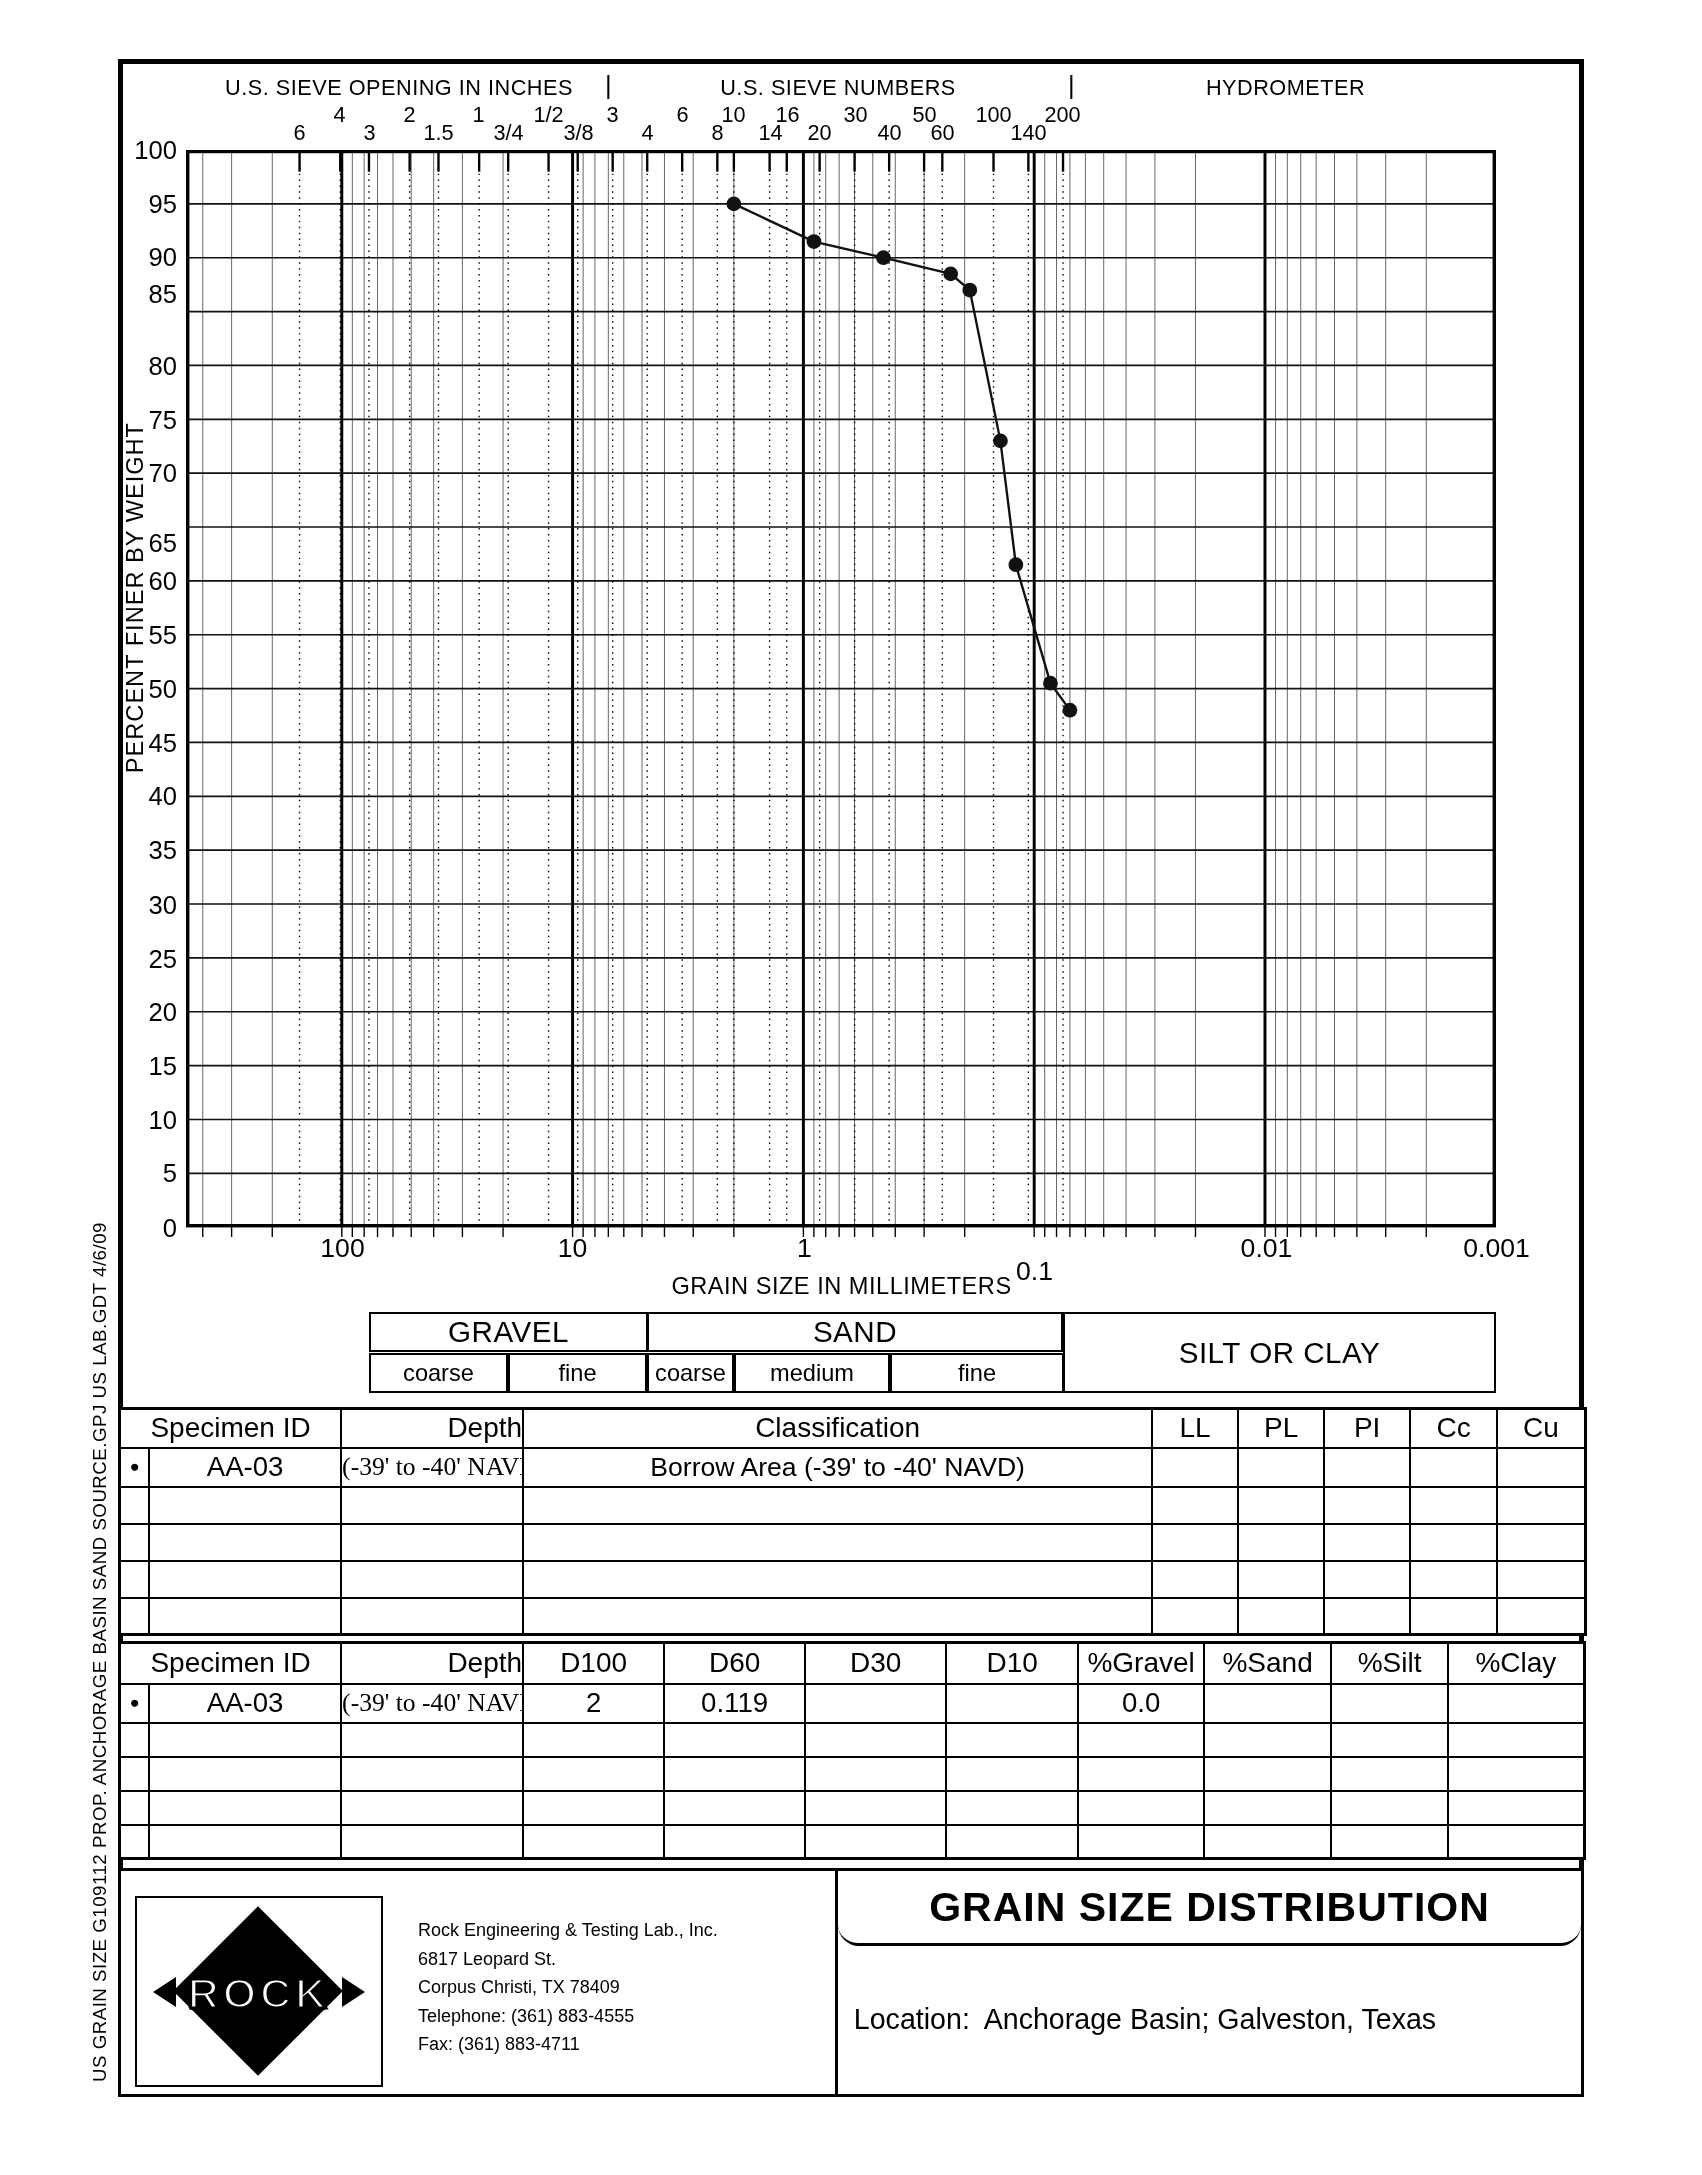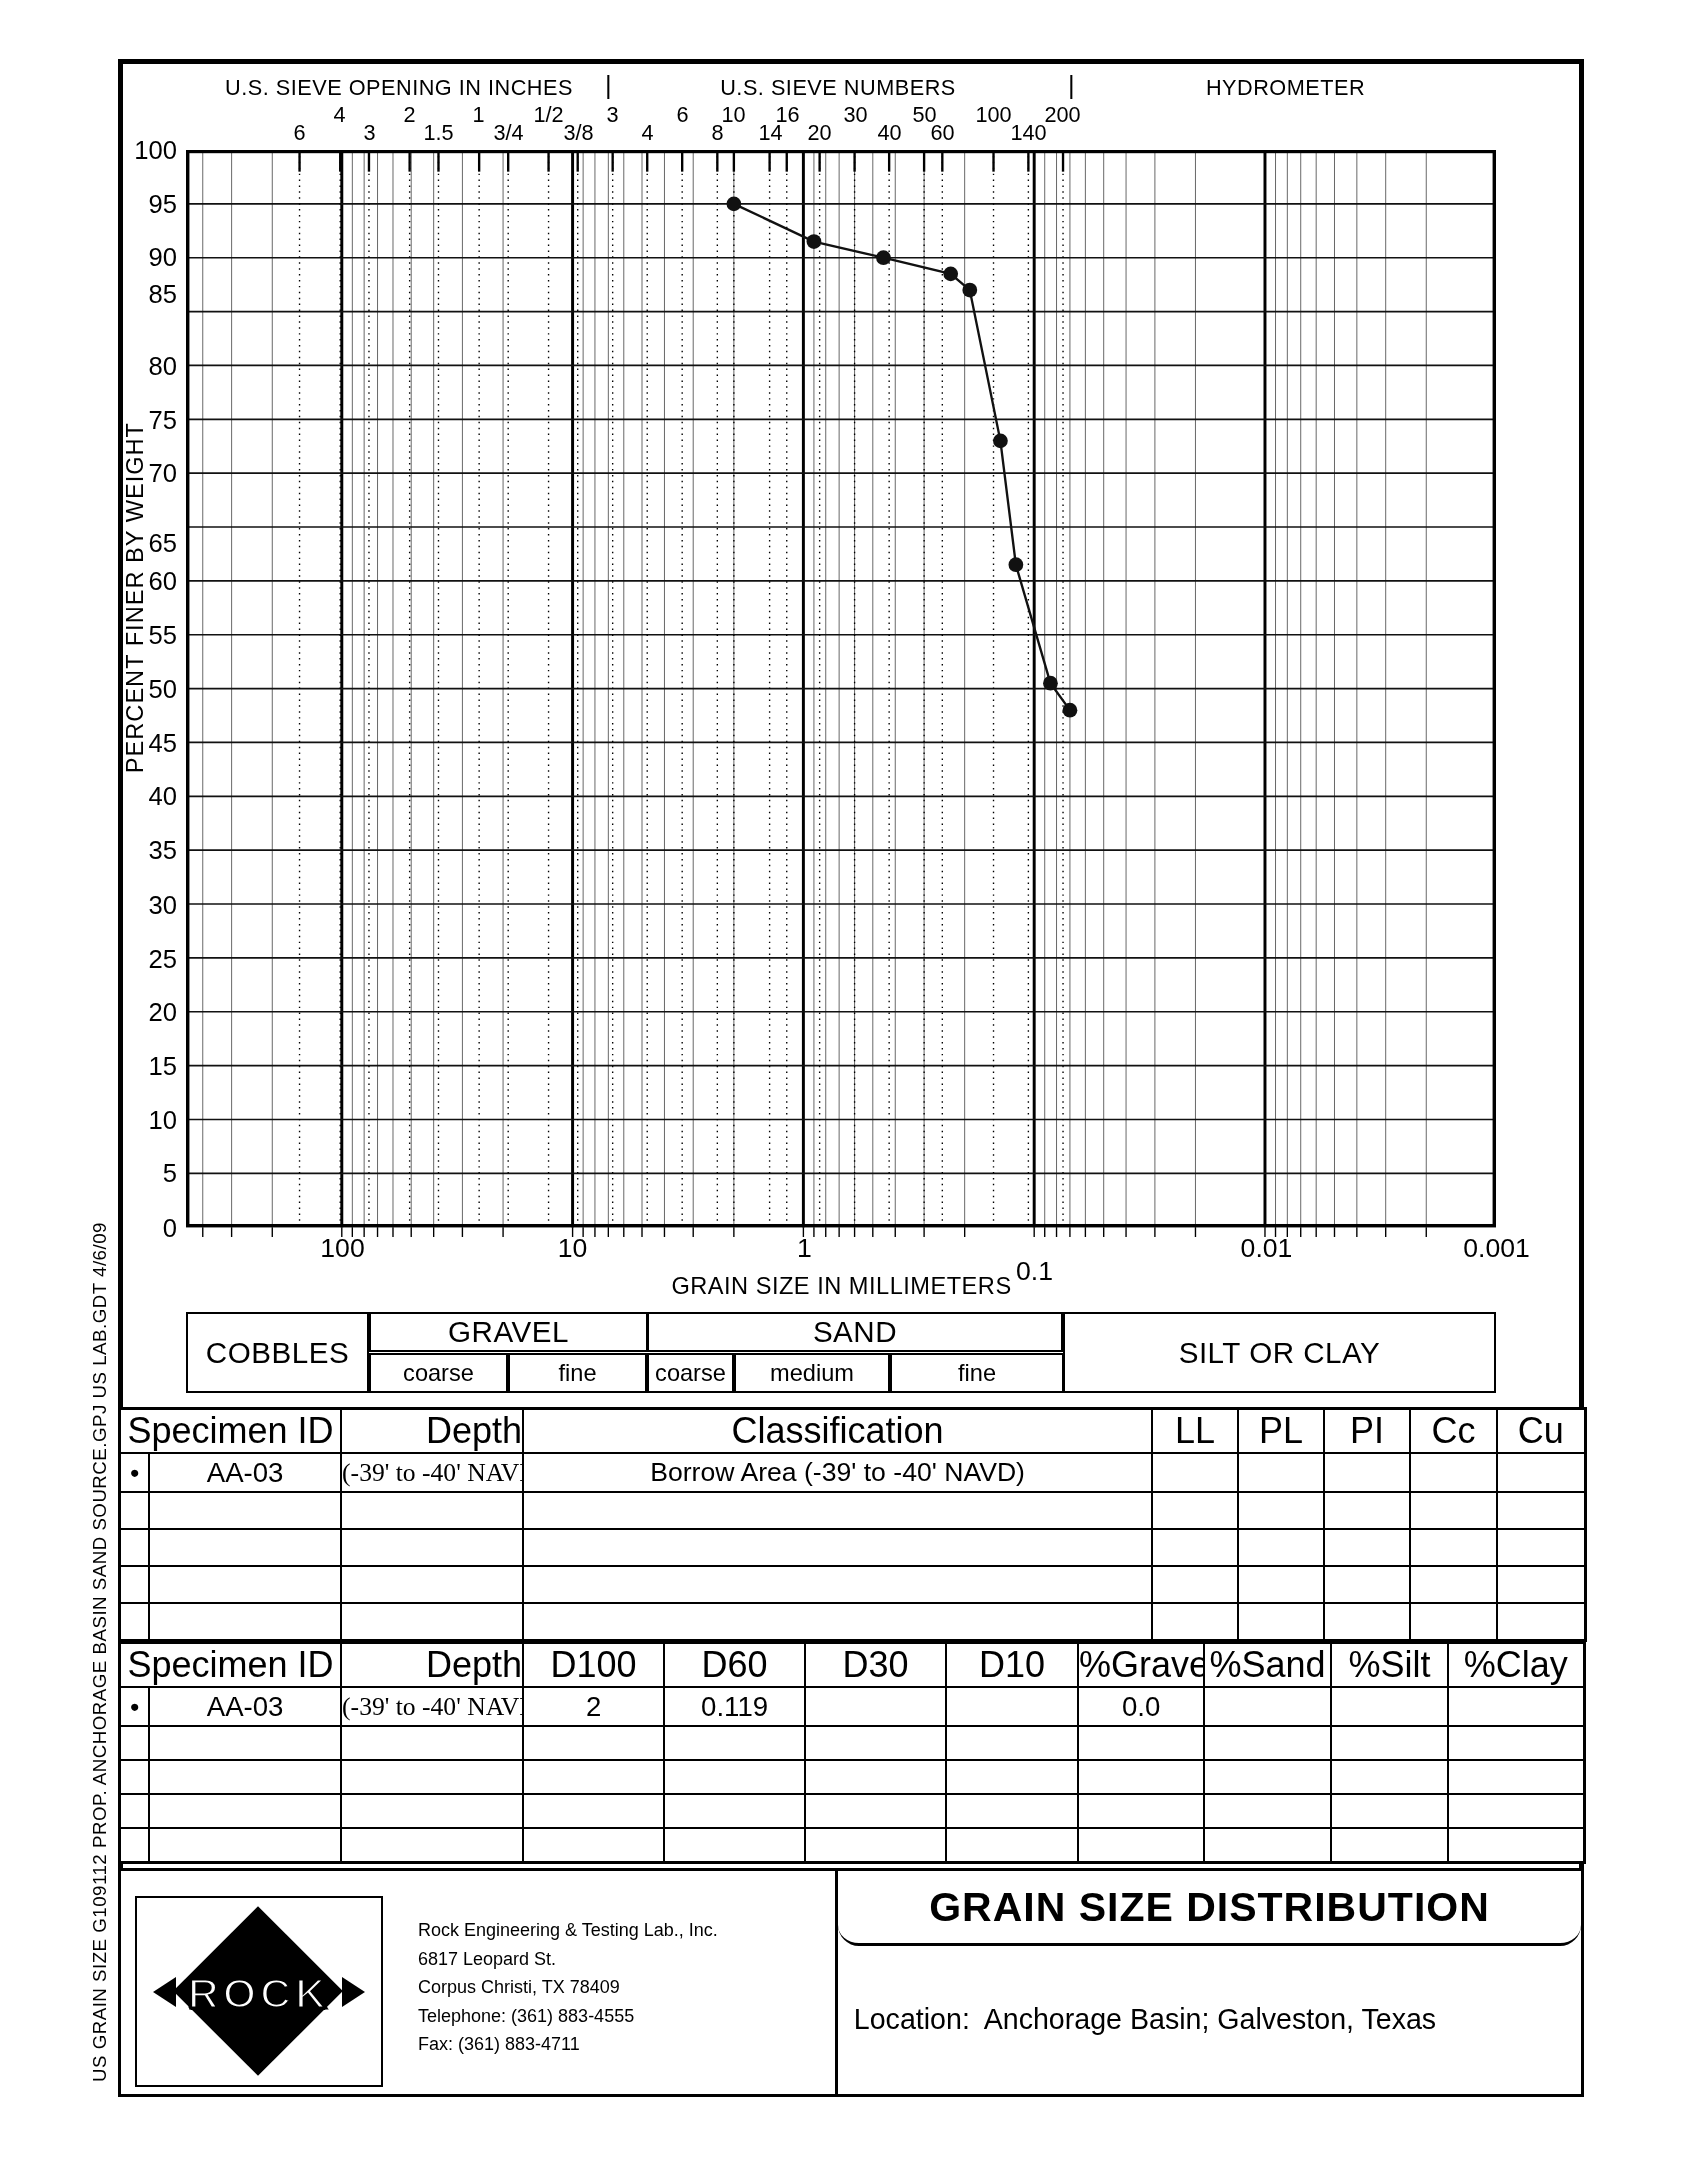--- a/index.html
+++ b/index.html
@@ -19,21 +19,21 @@
   #xaxis-title{position:absolute;left:546px;top:1273px;width:591px;text-align:center;
                font-size:23.6px;letter-spacing:0.5px;}
   .bandcell{position:absolute;border:2px solid #000;box-sizing:border-box;
             display:flex;align-items:center;justify-content:center;background:#fff;}
   .bandmain{font-size:29.6px;letter-spacing:0.5px;}
   .bandsub{font-size:23.6px;}
   table.dtable{position:absolute;border-collapse:collapse;table-layout:fixed;
                border:3px solid #000;background:#fff;}
   table.dtable td,table.dtable th{border:2px solid #000;padding:0;overflow:hidden;
                font-weight:normal;white-space:nowrap;}
-  th.h{font-size:36px;}
+  th.h{font-size:28px;}
   td.c-sym{text-align:center;font-size:16.7px;}
   td.c-spec{text-align:center;font-size:27.6px;font-weight:bold;}
   td.c-depth{text-align:center;font-size:25.6px;font-family:"Liberation Serif",serif;}
   td.c-class{text-align:center;font-size:26.6px;font-weight:bold;}
   td.c-val{text-align:center;font-size:27.6px;font-weight:bold;}
   th.h-depth{text-align:right;padding-right:7.9px;}
   #footer{position:absolute;left:118px;top:1868px;width:1466px;height:229px;
           border:3px solid #000;box-sizing:border-box;display:flex;background:#fff;}
   #footer-left{width:717px;height:100%;border-right:3px solid #000;box-sizing:border-box;position:relative;}
   #footer-right{flex:1;display:flex;flex-direction:column;}
@@ -305,21 +305,20 @@
       <circle cx="708.1" cy="109.4" r="7.5" fill="#111"></circle>
       <circle cx="776.4" cy="125.8" r="7.5" fill="#111"></circle>
       <circle cx="795.8" cy="142.2" r="7.5" fill="#111"></circle>
       <circle cx="826.9" cy="295.4" r="7.5" fill="#111"></circle>
       <circle cx="842.6" cy="421.2" r="7.5" fill="#111"></circle>
       <circle cx="877.7" cy="541.5" r="7.5" fill="#111"></circle>
       <circle cx="897.5" cy="568.9" r="7.5" fill="#111"></circle>
     </svg>
 
   <div class="layer" id="bands">
-      <div class="bandcell bandmain" style="left:186px;top:1312px;width:183px;height:81px;">COBBLES</div>
       <div class="bandcell bandmain" style="left:369px;top:1312px;width:279px;height:40px;">GRAVEL</div>
       <div class="bandcell bandsub" style="left:369px;top:1353px;width:139px;height:40px;">coarse</div>
       <div class="bandcell bandsub" style="left:508px;top:1353px;width:139px;height:40px;">fine</div>
       <div class="bandcell bandmain" style="left:647px;top:1312px;width:416px;height:40px;">SAND</div>
       <div class="bandcell bandsub" style="left:647px;top:1353px;width:87px;height:40px;">coarse</div>
       <div class="bandcell bandsub" style="left:734px;top:1353px;width:156px;height:40px;">medium</div>
       <div class="bandcell bandsub" style="left:890px;top:1353px;width:174px;height:40px;">fine</div>
       <div class="bandcell bandmain" style="left:1063px;top:1312px;width:433px;height:81px;">SILT OR CLAY</div>
     </div>
 

